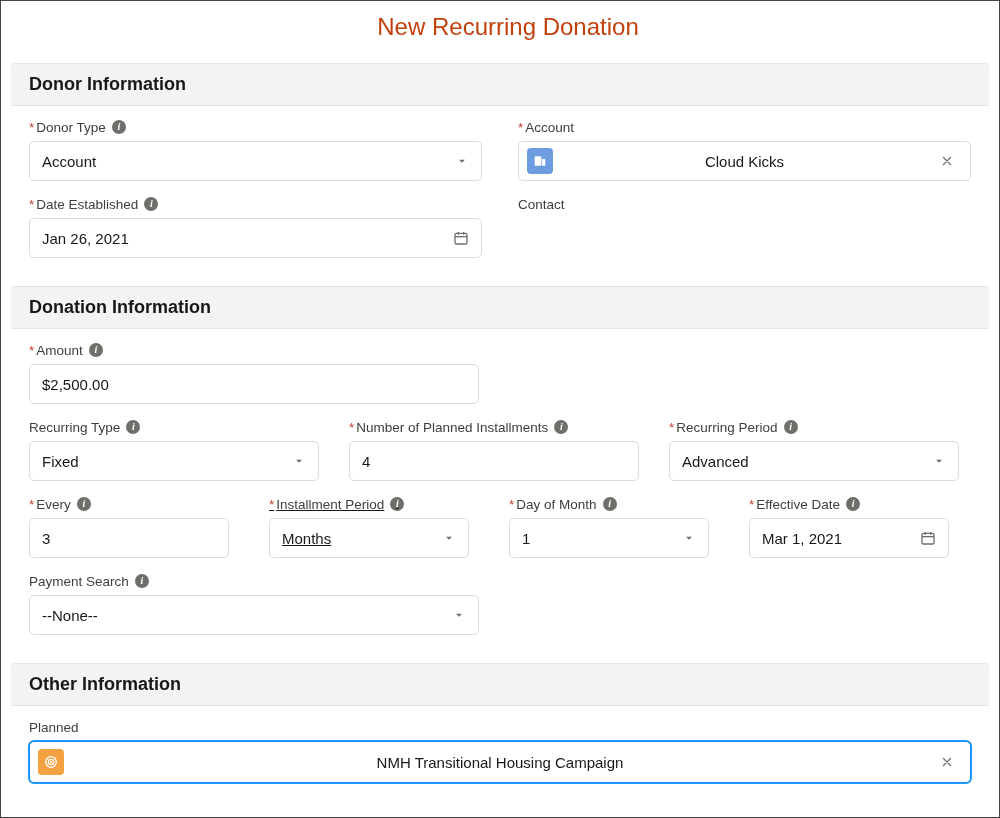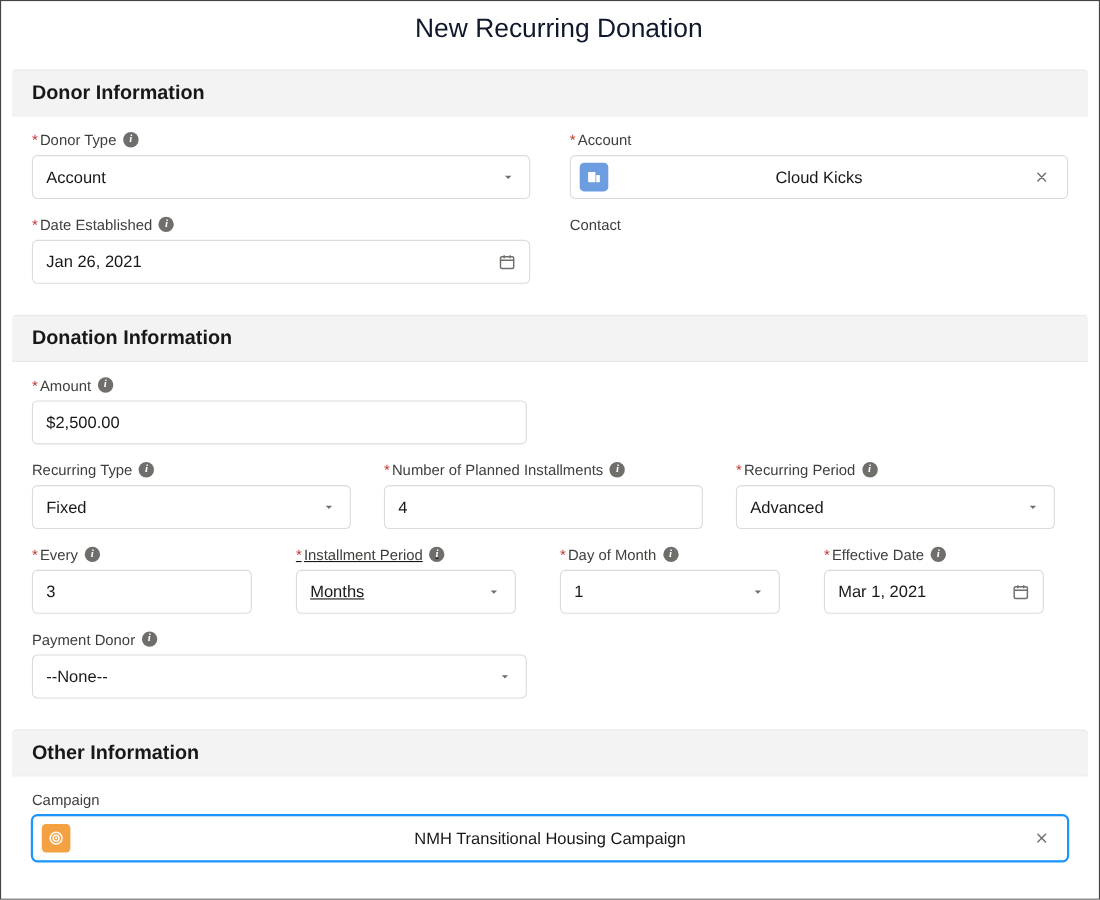--- a/index.html
+++ b/index.html
@@ -16,21 +16,21 @@
     border: 1px solid #444;
     background: #fff;
     position: relative;
     overflow: hidden;
   }
   .title {
     text-align: center;
     font-size: 24px;
     font-weight: 400;
     padding: 12px 0 14px;
-    color: #0f172a;
+    color: #c2410c;
     margin-left: 16px;
   }
   .section-header {
     background: #f3f3f3;
     font-size: 18px;
     font-weight: 700;
     padding: 10px 18px;
     border-top: 1px solid #e5e5e5;
     border-bottom: 1px solid #e5e5e5;
     margin: 8px 10px 0 10px;
@@ -315,39 +315,39 @@
                 <line x1="16" y1="3" x2="16" y2="7" stroke="currentColor" stroke-width="2"></line>
               </svg>
           </span>
         </div>
       </div>
     </div>
 
     <div class="row">
       <div class="col-half">
         <div class="label">
-          <span>Payment Donor</span>
+          <span>Payment Search</span>
           <span class="info-icon">i</span>
         </div>
         <div class="control select">
           <span>--None--</span>
           <span class="right-icon">
             <svg width="14" height="14" viewBox="0 0 24 24">
                 <path fill="currentColor" d="M7 10l5 5 5-5z"></path>
               </svg>
           </span>
         </div>
       </div>
     </div>
   </div>
 
   <div class="section-header">Other Information</div>
   <div class="section-body">
     <div class="label">
-      <span>Campaign</span>
+      <span>Planned</span>
     </div>
     <div class="control lookup focused" style="height:42px;">
       <span class="lookup-chip-icon chip-campaign">
         <svg width="16" height="16" viewBox="0 0 24 24">
             <circle cx="12" cy="12" r="8" fill="none" stroke="currentColor" stroke-width="2"></circle>
             <circle cx="12" cy="12" r="4" fill="none" stroke="currentColor" stroke-width="2"></circle>
             <circle cx="12" cy="12" r="1.5" fill="currentColor"></circle>
           </svg>
       </span>
       <span class="lookup-text">NMH Transitional Housing Campaign</span>

